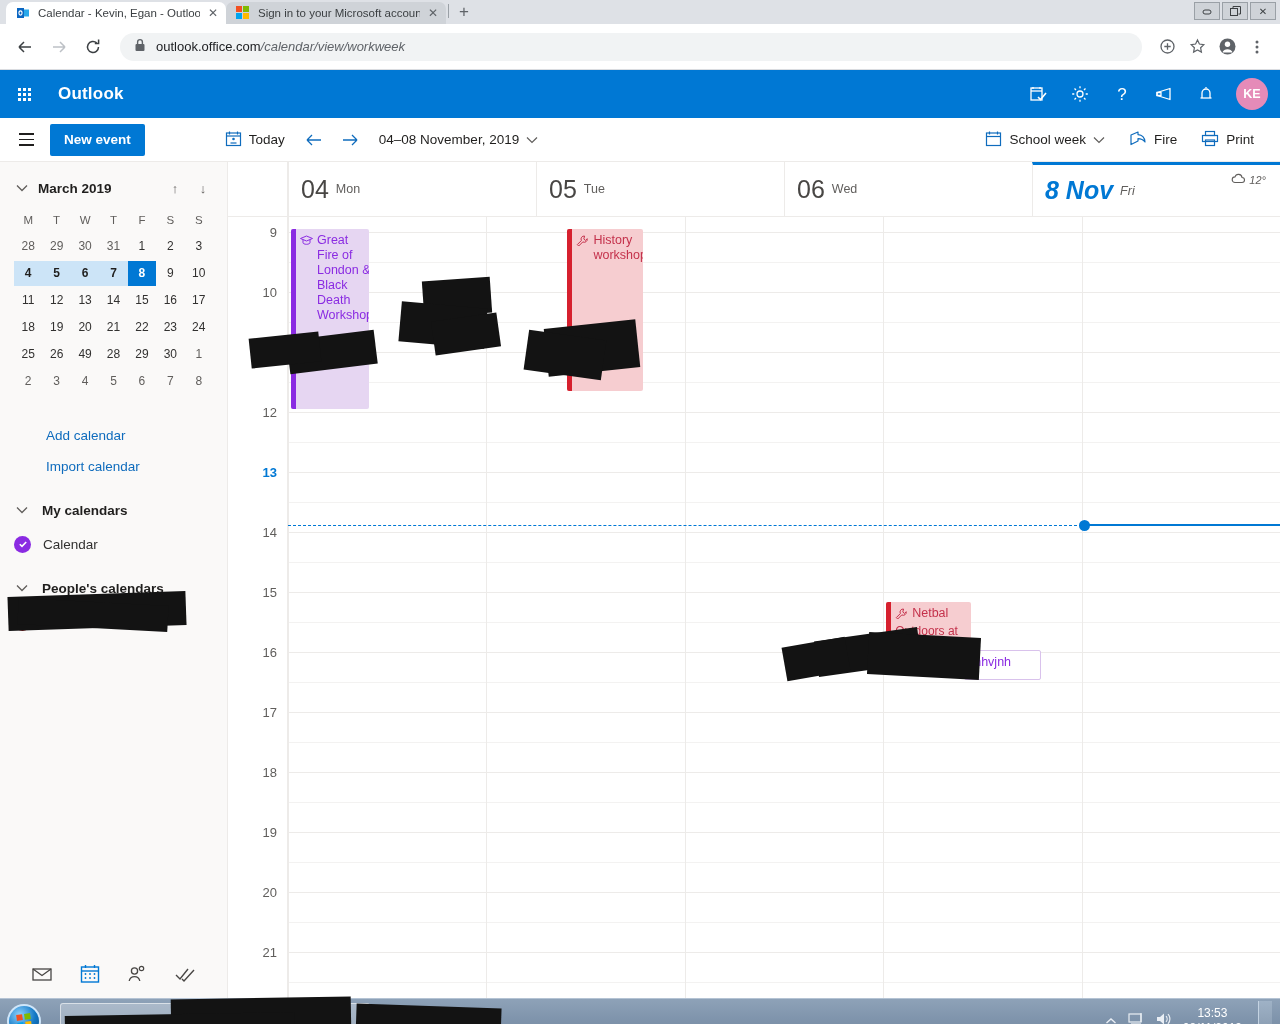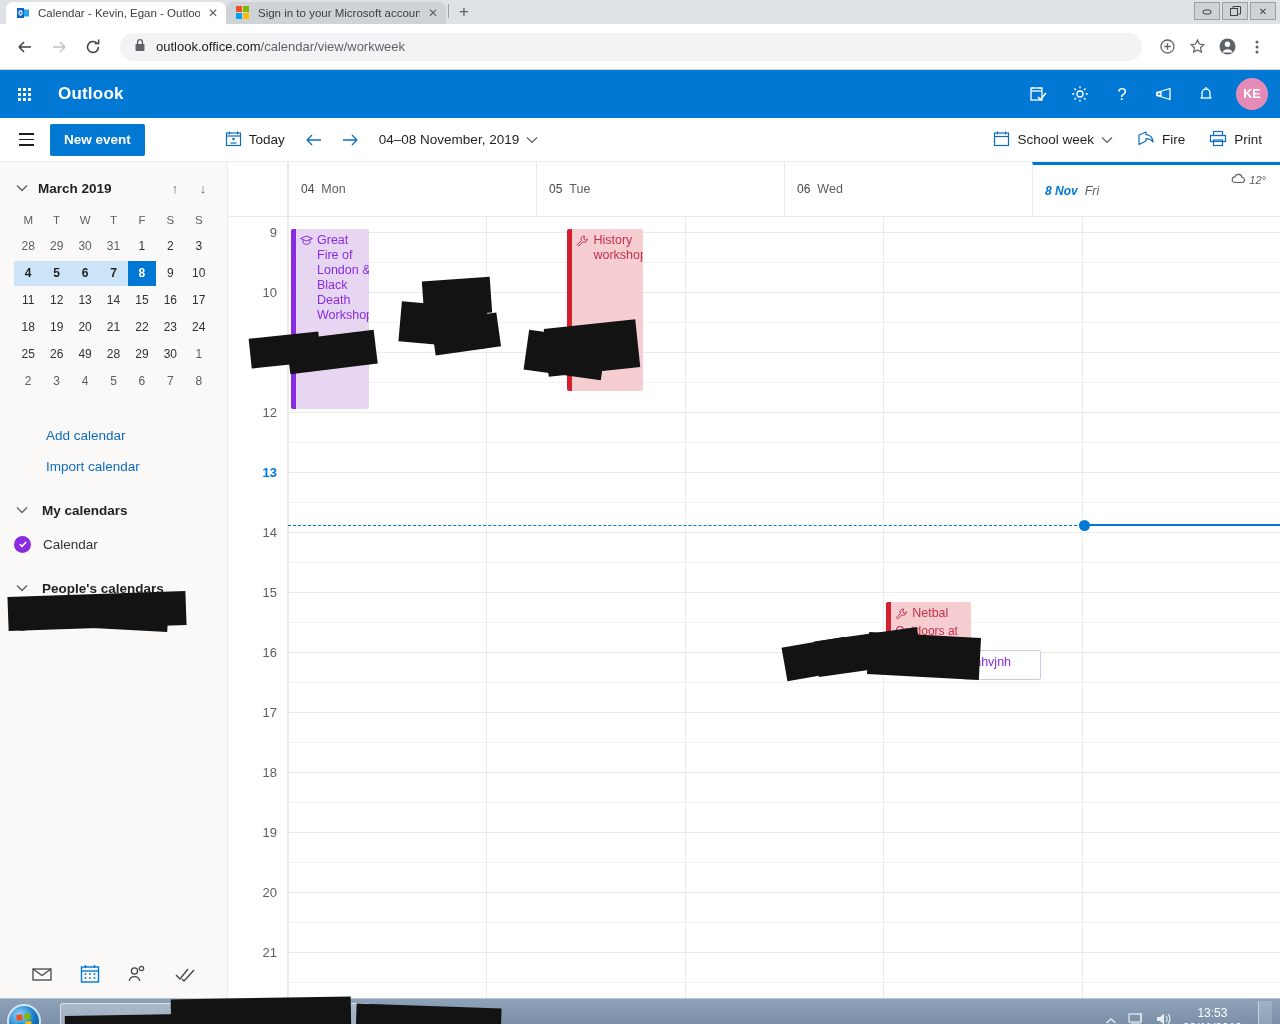--- a/index.html
+++ b/index.html
@@ -52,21 +52,21 @@
     width: 30px; height: 30px; display: flex; align-items: center;
     justify-content: center; color: #5f6368; font-size: 17px;
   }
   .nav-btn.disabled { color: #bdc1c6; }
   #omnibox {
     flex: 1 1 auto; height: 28px; background: #f1f3f4;
     border-radius: 14px; display: flex; align-items: center;
     padding: 0 14px; gap: 10px; margin: 0 8px;
   }
   #url-text { font-size: 13px; color: #202124; }
-  #url-text .path { color: #5f6368; }
+  #url-text .path { color: #5f6368; font-style: italic; }
   .tb-icon {
     width: 26px; height: 26px; display: flex; align-items: center;
     justify-content: center; color: #5f6368; font-size: 15px;
   }
 
   
   #outlook-header {
     height: 48px; background: #0078d4; display: flex;
     align-items: center; color: #fff;
   }
@@ -118,21 +118,21 @@
   #cmd-center { display: flex; align-items: center; margin-left: 70px; gap: 2px; }
   .cmd-item {
     display: flex; align-items: center; gap: 7px; height: 32px;
     padding: 0 10px; font-size: 13.5px; color: #201f1e;
   }
   .cmd-arrow {
     width: 34px; height: 32px; display: flex; align-items: center;
     justify-content: center; color: #201f1e; font-size: 16px;
   }
   #date-range { font-size: 13.5px; color: #201f1e; }
-  #cmd-right { margin-left: auto; display: flex; align-items: center; padding-right: 8px; gap: 4px;}
+  #cmd-right { margin-left: auto; display: flex; align-items: center; padding-right: 16px; gap: 4px;}
 
   
   #app-body { display: flex; height: 836px; }
 
   
   #sidebar {
     width: 228px; flex: 0 0 228px; background: #faf9f8;
     border-right: 1px solid #edebe9; position: relative;
     display: flex; flex-direction: column;
   }
@@ -191,21 +191,21 @@
   #day-header-row {
     height: 55px; display: flex; border-bottom: 1px solid #edebe9;
     position: relative;
   }
   #gutter-head { width: 60px; flex: 0 0 60px; border-right: 1px solid #edebe9; }
   .day-head {
     flex: 1 1 0; border-left: 1px solid #edebe9; position: relative;
     display: flex; align-items: center; padding-left: 12px; gap: 7px;
   }
   .day-head.today { border-top: 3px solid #0078d4; font-style: italic; }
-  .dh-num { font-size: 12px; color: #484644; font-weight: 400; }
+  .dh-num { font-size: 25px; color: #484644; font-weight: 400; }
   .dh-num.today { color: #0078d4; font-weight: 600; }
   .dh-dow { font-size: 12.5px; color: #605e5c; }
   #weather {
     position: absolute; right: 14px; top: 8px; display: flex;
     align-items: center; gap: 3px; font-size: 11px; color: #605e5c;
   }
 
   #grid-body { position: relative; height: 781px; display: flex; }
   #time-gutter {
     width: 60px; flex: 0 0 60px; position: relative;

